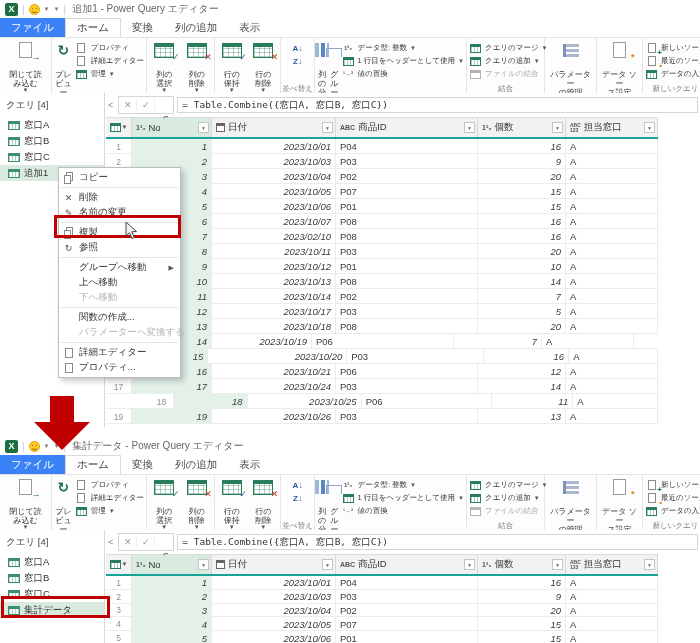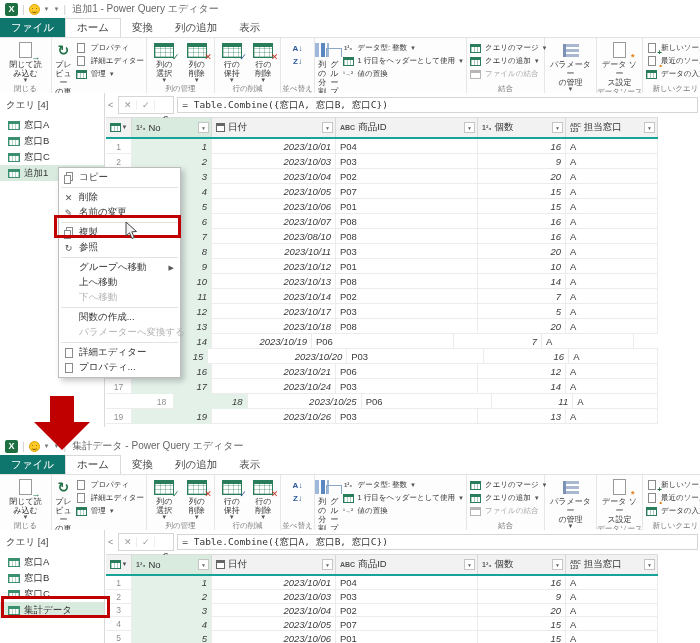--- a/index.html
+++ b/index.html
@@ -17,31 +17,31 @@
           box-sizing:border-box;position:relative;flex:none;}
   .smiley::before{content:"";position:absolute;left:2px;top:3px;width:1.5px;height:1.5px;background:#7a5800;
           border-radius:50%;box-shadow:4px 0 0 #7a5800;}
   .smiley::after{content:"";position:absolute;left:2px;top:4px;width:5px;height:3px;
           border-bottom:1px solid #7a5800;border-radius:50%;}
   .qat-caret{font-size:6px;color:#777;}
   .title-text{font-size:10px;color:#666;margin-left:2px;white-space:nowrap;}
 
   .tabbar{height:19px;display:flex;align-items:stretch;background:#fff;border-bottom:1px solid #e2e2e2;}
   .tab{font-size:10.5px;color:#4a4a4a;padding:0 11px;display:flex;align-items:center;}
-  .tab.file{background:#0f766e;color:#fff;}
+  .tab.file{background:#3b82f6;color:#fff;}
   .tab.active{border:1px solid #dadada;border-bottom:none;background:#fff;color:#333;}
 
   
   .ribbon{height:56px;display:flex;background:#fdfdfd;border-bottom:1px solid #d2d2d2;overflow:hidden;}
   .rgroup{display:flex;flex-direction:column;border-right:1px solid #e6e6e6;flex:none;box-sizing:border-box;}
   .rbody{flex:1;display:flex;align-items:stretch;justify-content:center;gap:2px;padding:2px 2px 0;}
   .rlabel{font-size:7.5px;color:#7a7a7a;text-align:center;line-height:10px;height:10px;white-space:nowrap;overflow:hidden;}
   .bigbtn{display:flex;flex-direction:column;align-items:center;font-size:8px;color:#333;text-align:center;
           line-height:9px;flex:1;padding-top:1px;min-width:0;}
-  .bigbtn .lbl{margin-top:1px;white-space:pre-line;}
+  .bigbtn .lbl{margin-top:11px;white-space:pre-line;}
   .caret{font-size:6px;color:#555;line-height:5px;}
   .sstack{display:flex;flex-direction:column;justify-content:flex-start;gap:1px;padding-top:2px;min-width:0;}
   .sbtn{display:flex;align-items:center;gap:3px;font-size:7.5px;color:#333;height:12px;white-space:nowrap;}
   .sbtn.disabled{color:#ababab;}
 
   
   .bico{height:18px;min-width:22px;position:relative;display:flex;align-items:center;justify-content:center;flex:none;}
   .gridico{width:20px;height:15px;border:1px solid #2a7d5a;box-sizing:border-box;background:
       linear-gradient(#2a7d5a 0 3px, rgba(0,0,0,0) 3px),
       repeating-linear-gradient(90deg, rgba(42,125,90,.35) 0 1px, rgba(0,0,0,0) 1px 5px),
@@ -476,21 +476,21 @@
               <div class="gut" style="height: 15px;">6</div>
               <div class="td numeric selcol" style="width: 80px; height: 15px;">6</div>
               <div class="td numeric" style="width: 124px; height: 15px;">2023/10/07</div>
               <div class="td" style="width: 142px; height: 15px;">P08</div>
               <div class="td numeric" style="width: 88px; height: 15px;">16</div>
               <div class="td" style="width: 92px; height: 15px;">A</div>
             </div>
             <div class="trow" style="height: 15px;">
               <div class="gut" style="height: 15px;">7</div>
               <div class="td numeric selcol" style="width: 80px; height: 15px;">7</div>
-              <div class="td numeric" style="width: 124px; height: 15px;">2023/08/10</div>
+              <div class="td numeric" style="width: 124px; height: 15px;">2023/02/10</div>
               <div class="td" style="width: 142px; height: 15px;">P08</div>
               <div class="td numeric" style="width: 88px; height: 15px;">16</div>
               <div class="td" style="width: 92px; height: 15px;">A</div>
             </div>
             <div class="trow" style="height: 15px;">
               <div class="gut" style="height: 15px;">8</div>
               <div class="td numeric selcol" style="width: 80px; height: 15px;">8</div>
               <div class="td numeric" style="width: 124px; height: 15px;">2023/10/11</div>
               <div class="td" style="width: 142px; height: 15px;">P03</div>
               <div class="td numeric" style="width: 88px; height: 15px;">20</div>

